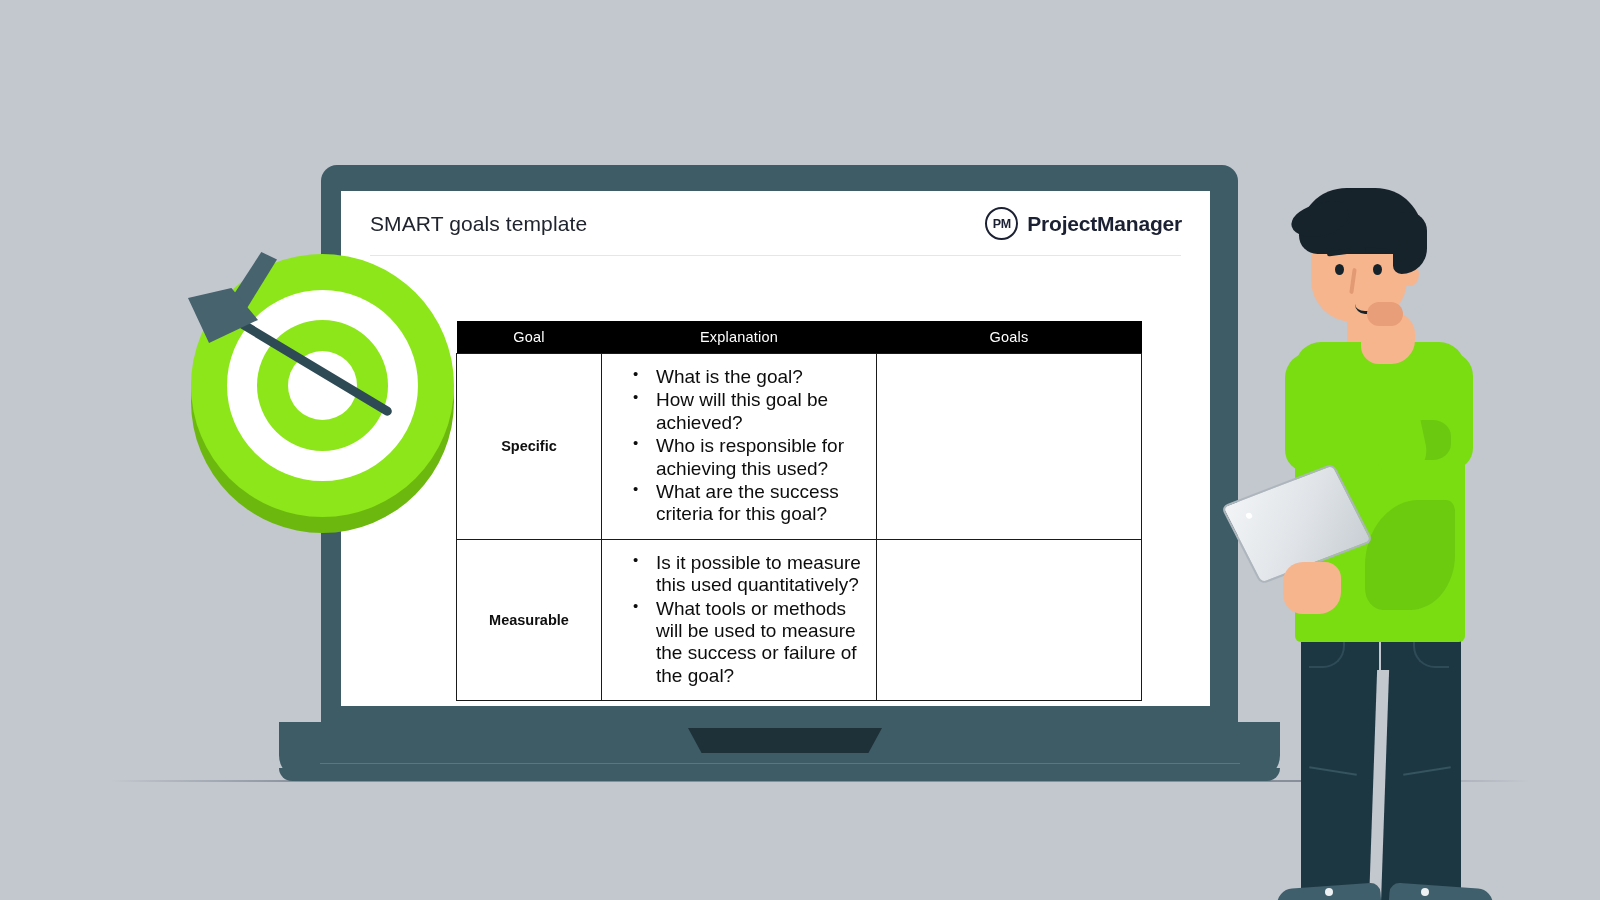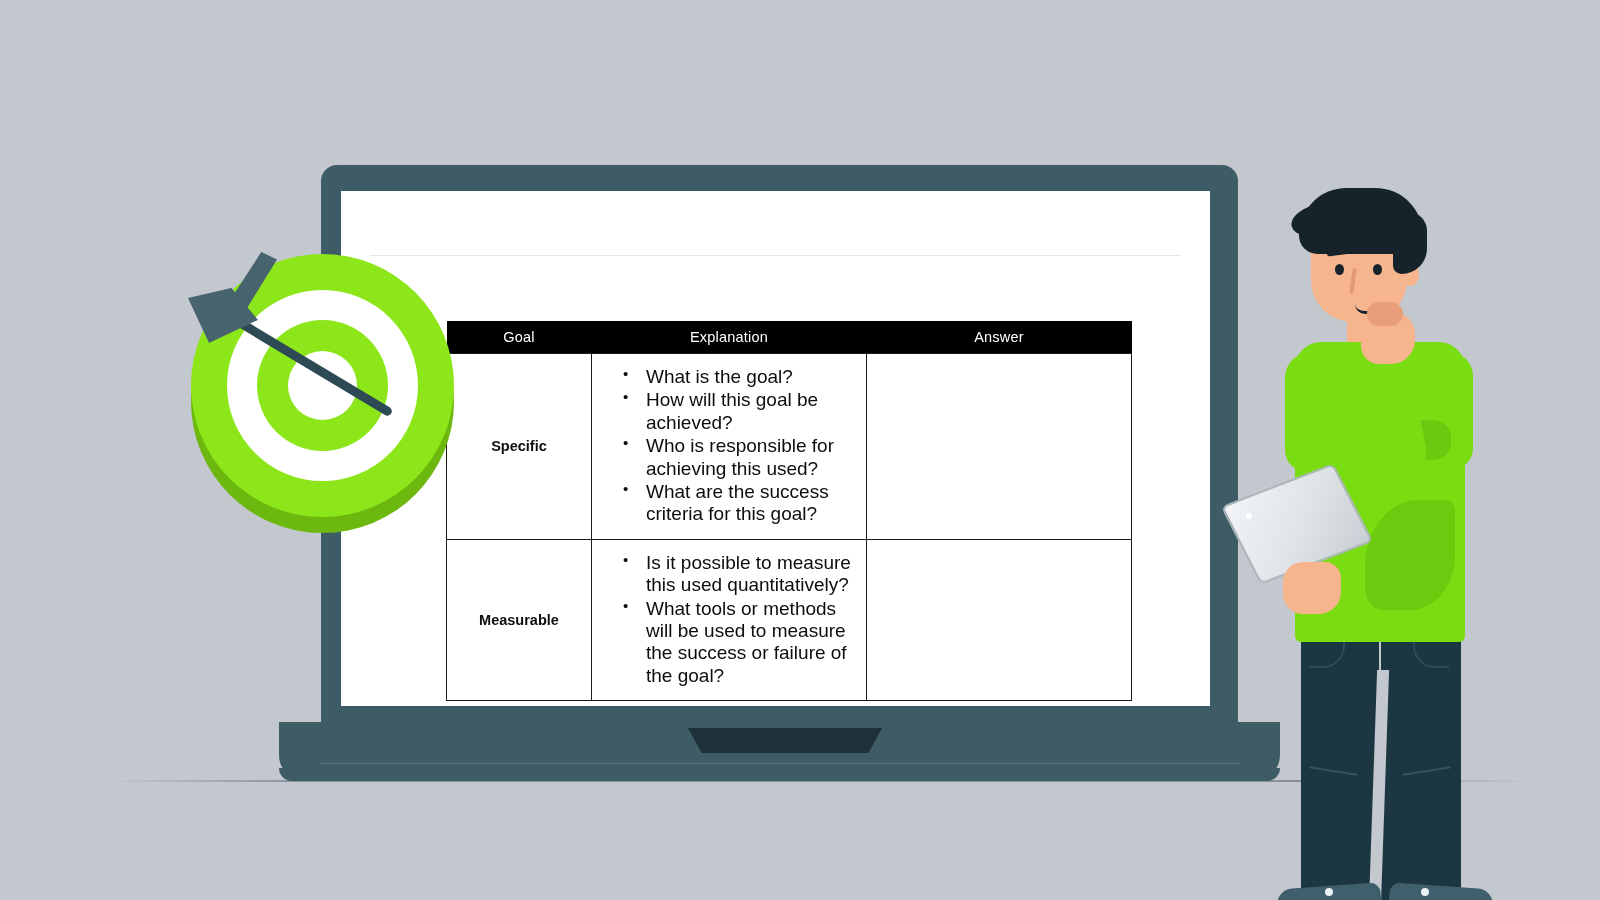--- a/index.html
+++ b/index.html
@@ -119,21 +119,21 @@
     width: 869px;
     text-align: center;
     font-size: 19px;
     font-weight: 700;
     color: #0e0e0e;
     letter-spacing: .1px;
   }
 
   .goals-table {
     position: absolute;
-    left: 105px; top: 130px;
+    left: 115px; top: 130px;
     width: 675px;
     border-collapse: collapse;
     table-layout: fixed;
   }
   .goals-table th {
     background: #000000;
     color: #ffffff;
     font-size: 14.5px;
     font-weight: 400;
     padding: 8px 4px;
@@ -285,34 +285,41 @@
 <body>
 
 <div id="stage">
 
   <div class="ground-line"></div>
 
   <div class="laptop-lid"></div>
 
   <div class="laptop-screen">
 
+    <div class="doc-header">
+      <div class="doc-title">SMART goals template</div>
+      <div class="brand">
+        <div class="brand-mark">PM</div>
+        <div class="brand-name">ProjectManager</div>
+      </div>
+    </div>
     <div class="doc-header-rule"></div>
 
 
     <table class="goals-table">
       <colgroup>
         <col class="col-goal">
           <col class="col-expl">
           <col class="col-answer">
       </colgroup>
       <thead>
         <tr>
           <th>Goal</th>
           <th>Explanation</th>
-          <th>Answer</th>
+          <th>Goals</th>
         </tr>
       </thead>
       <tbody>
         <tr>
           <td class="cell-goal">Specific</td>
           <td class="cell-expl">
             <ul>
               <li>What is the goal?</li>
               <li>How will this goal be achieved?</li>
               <li>Who is responsible for achieving this used?</li>

